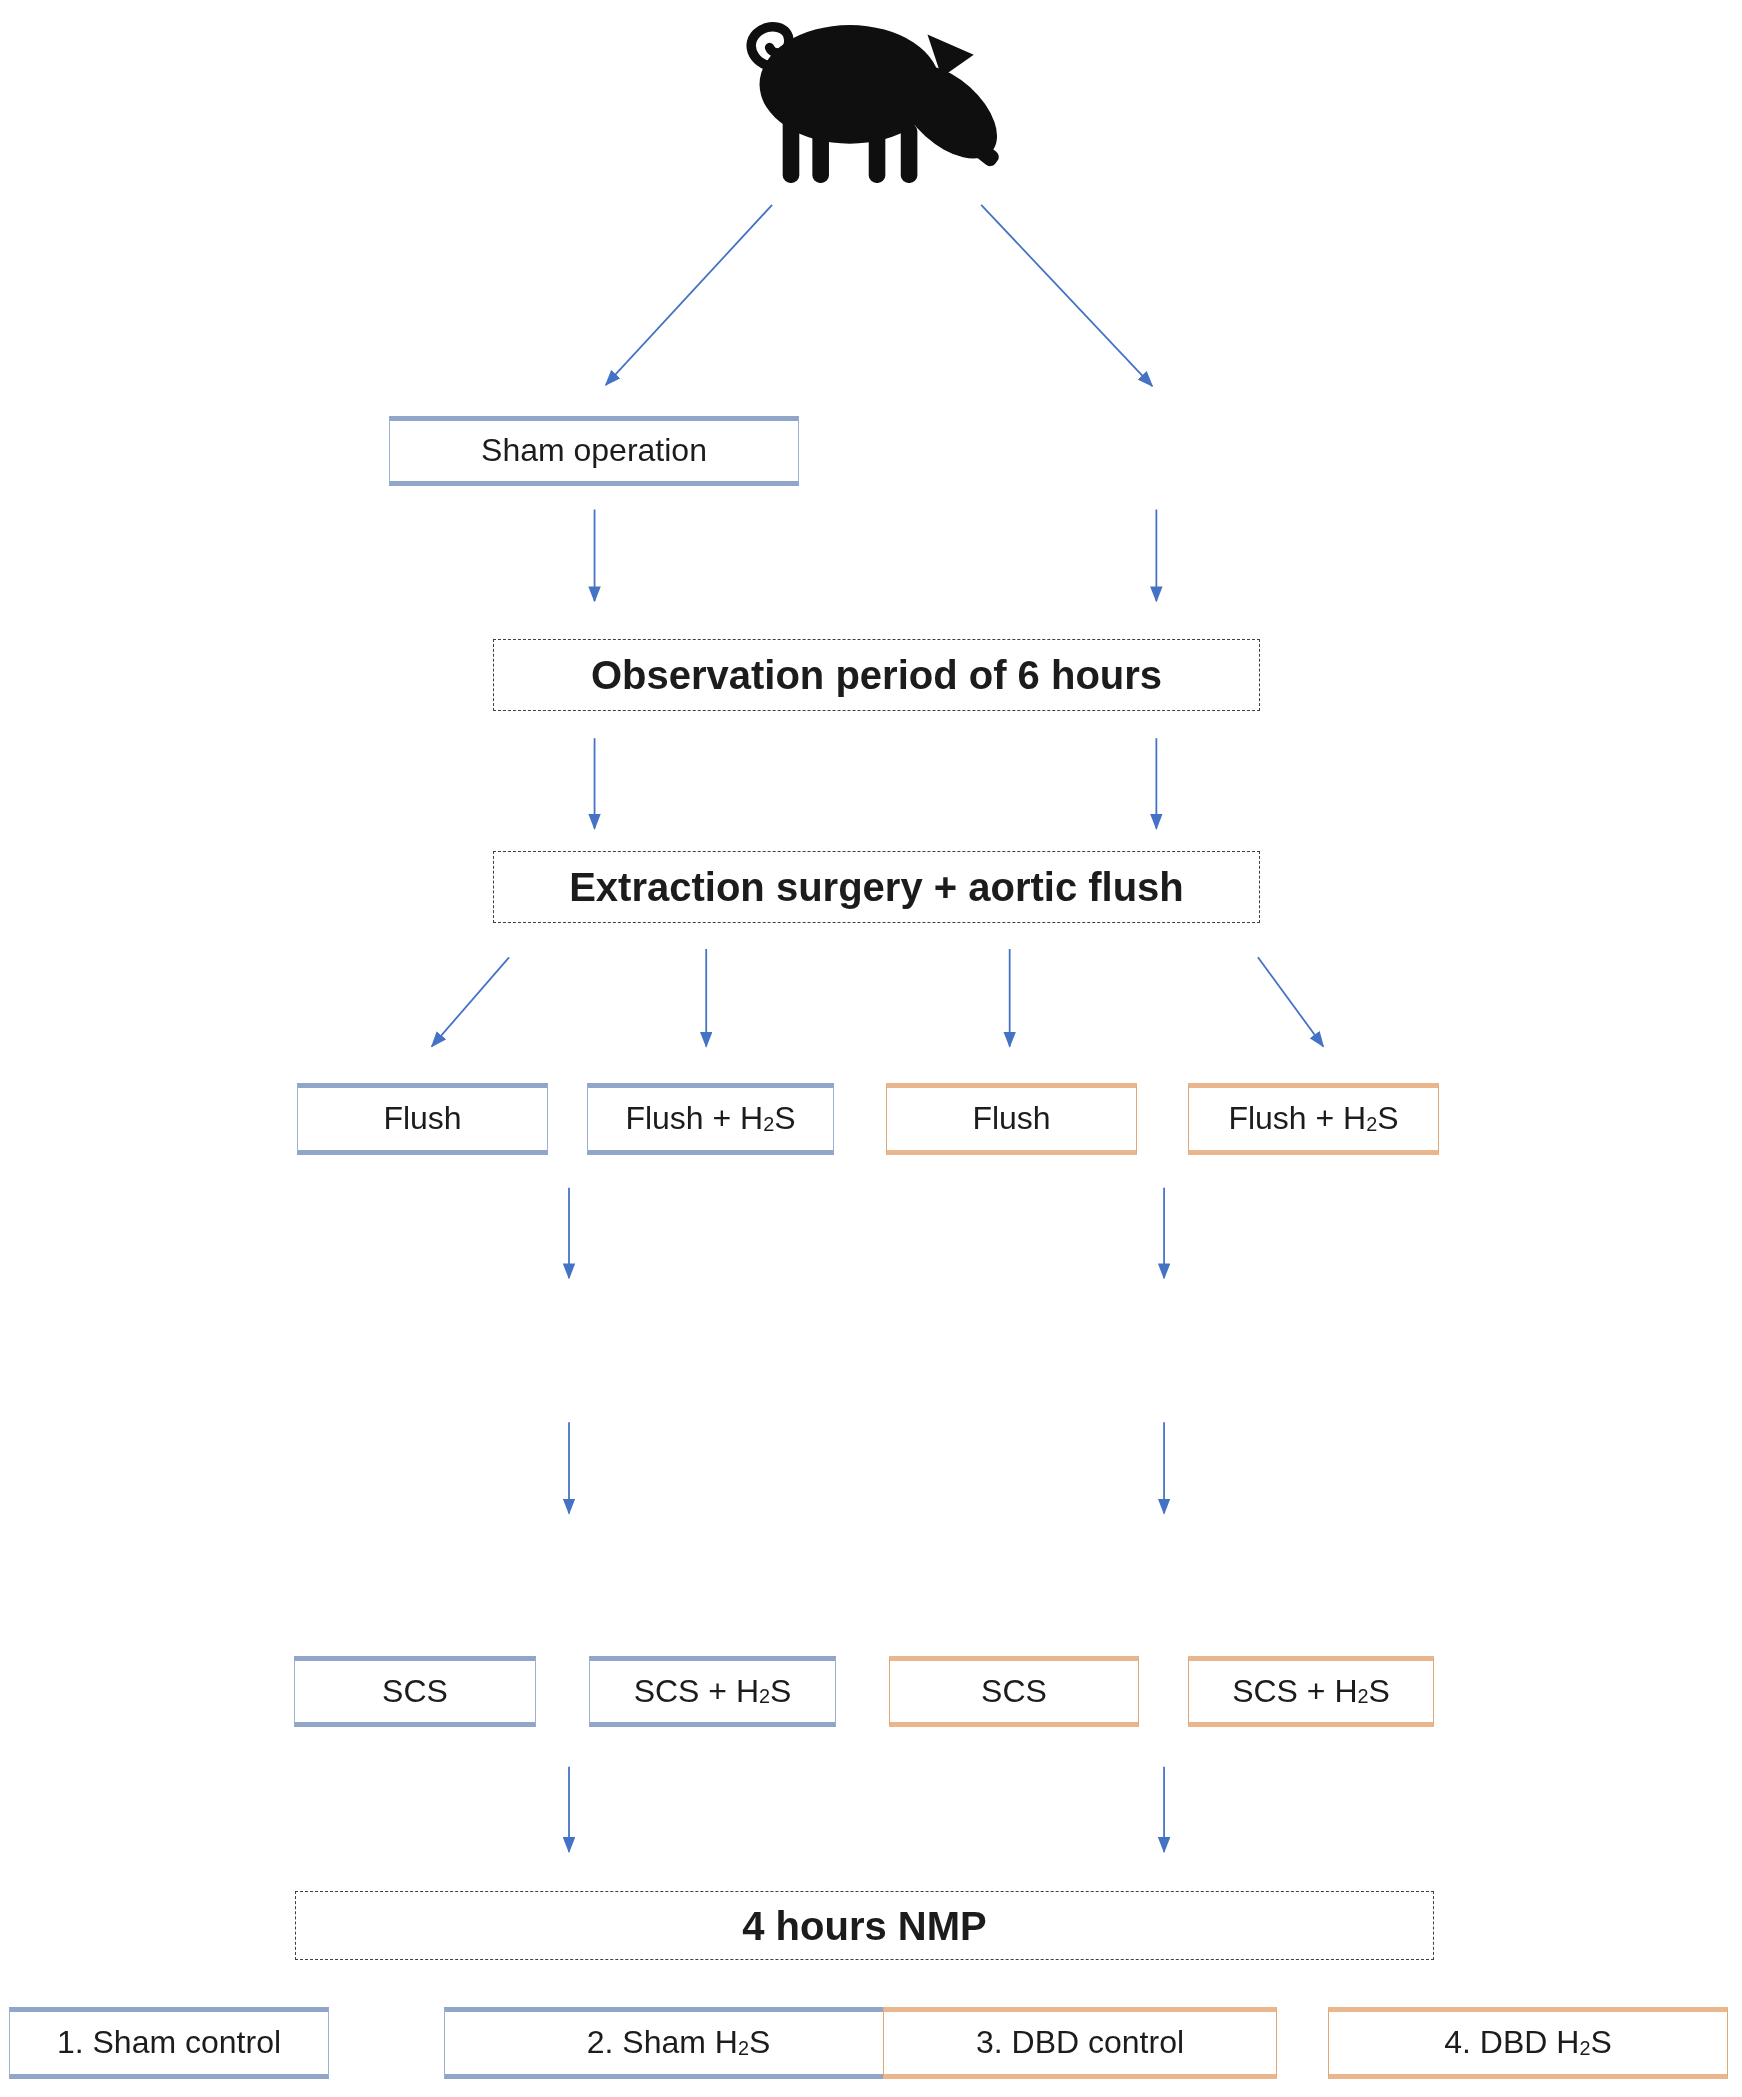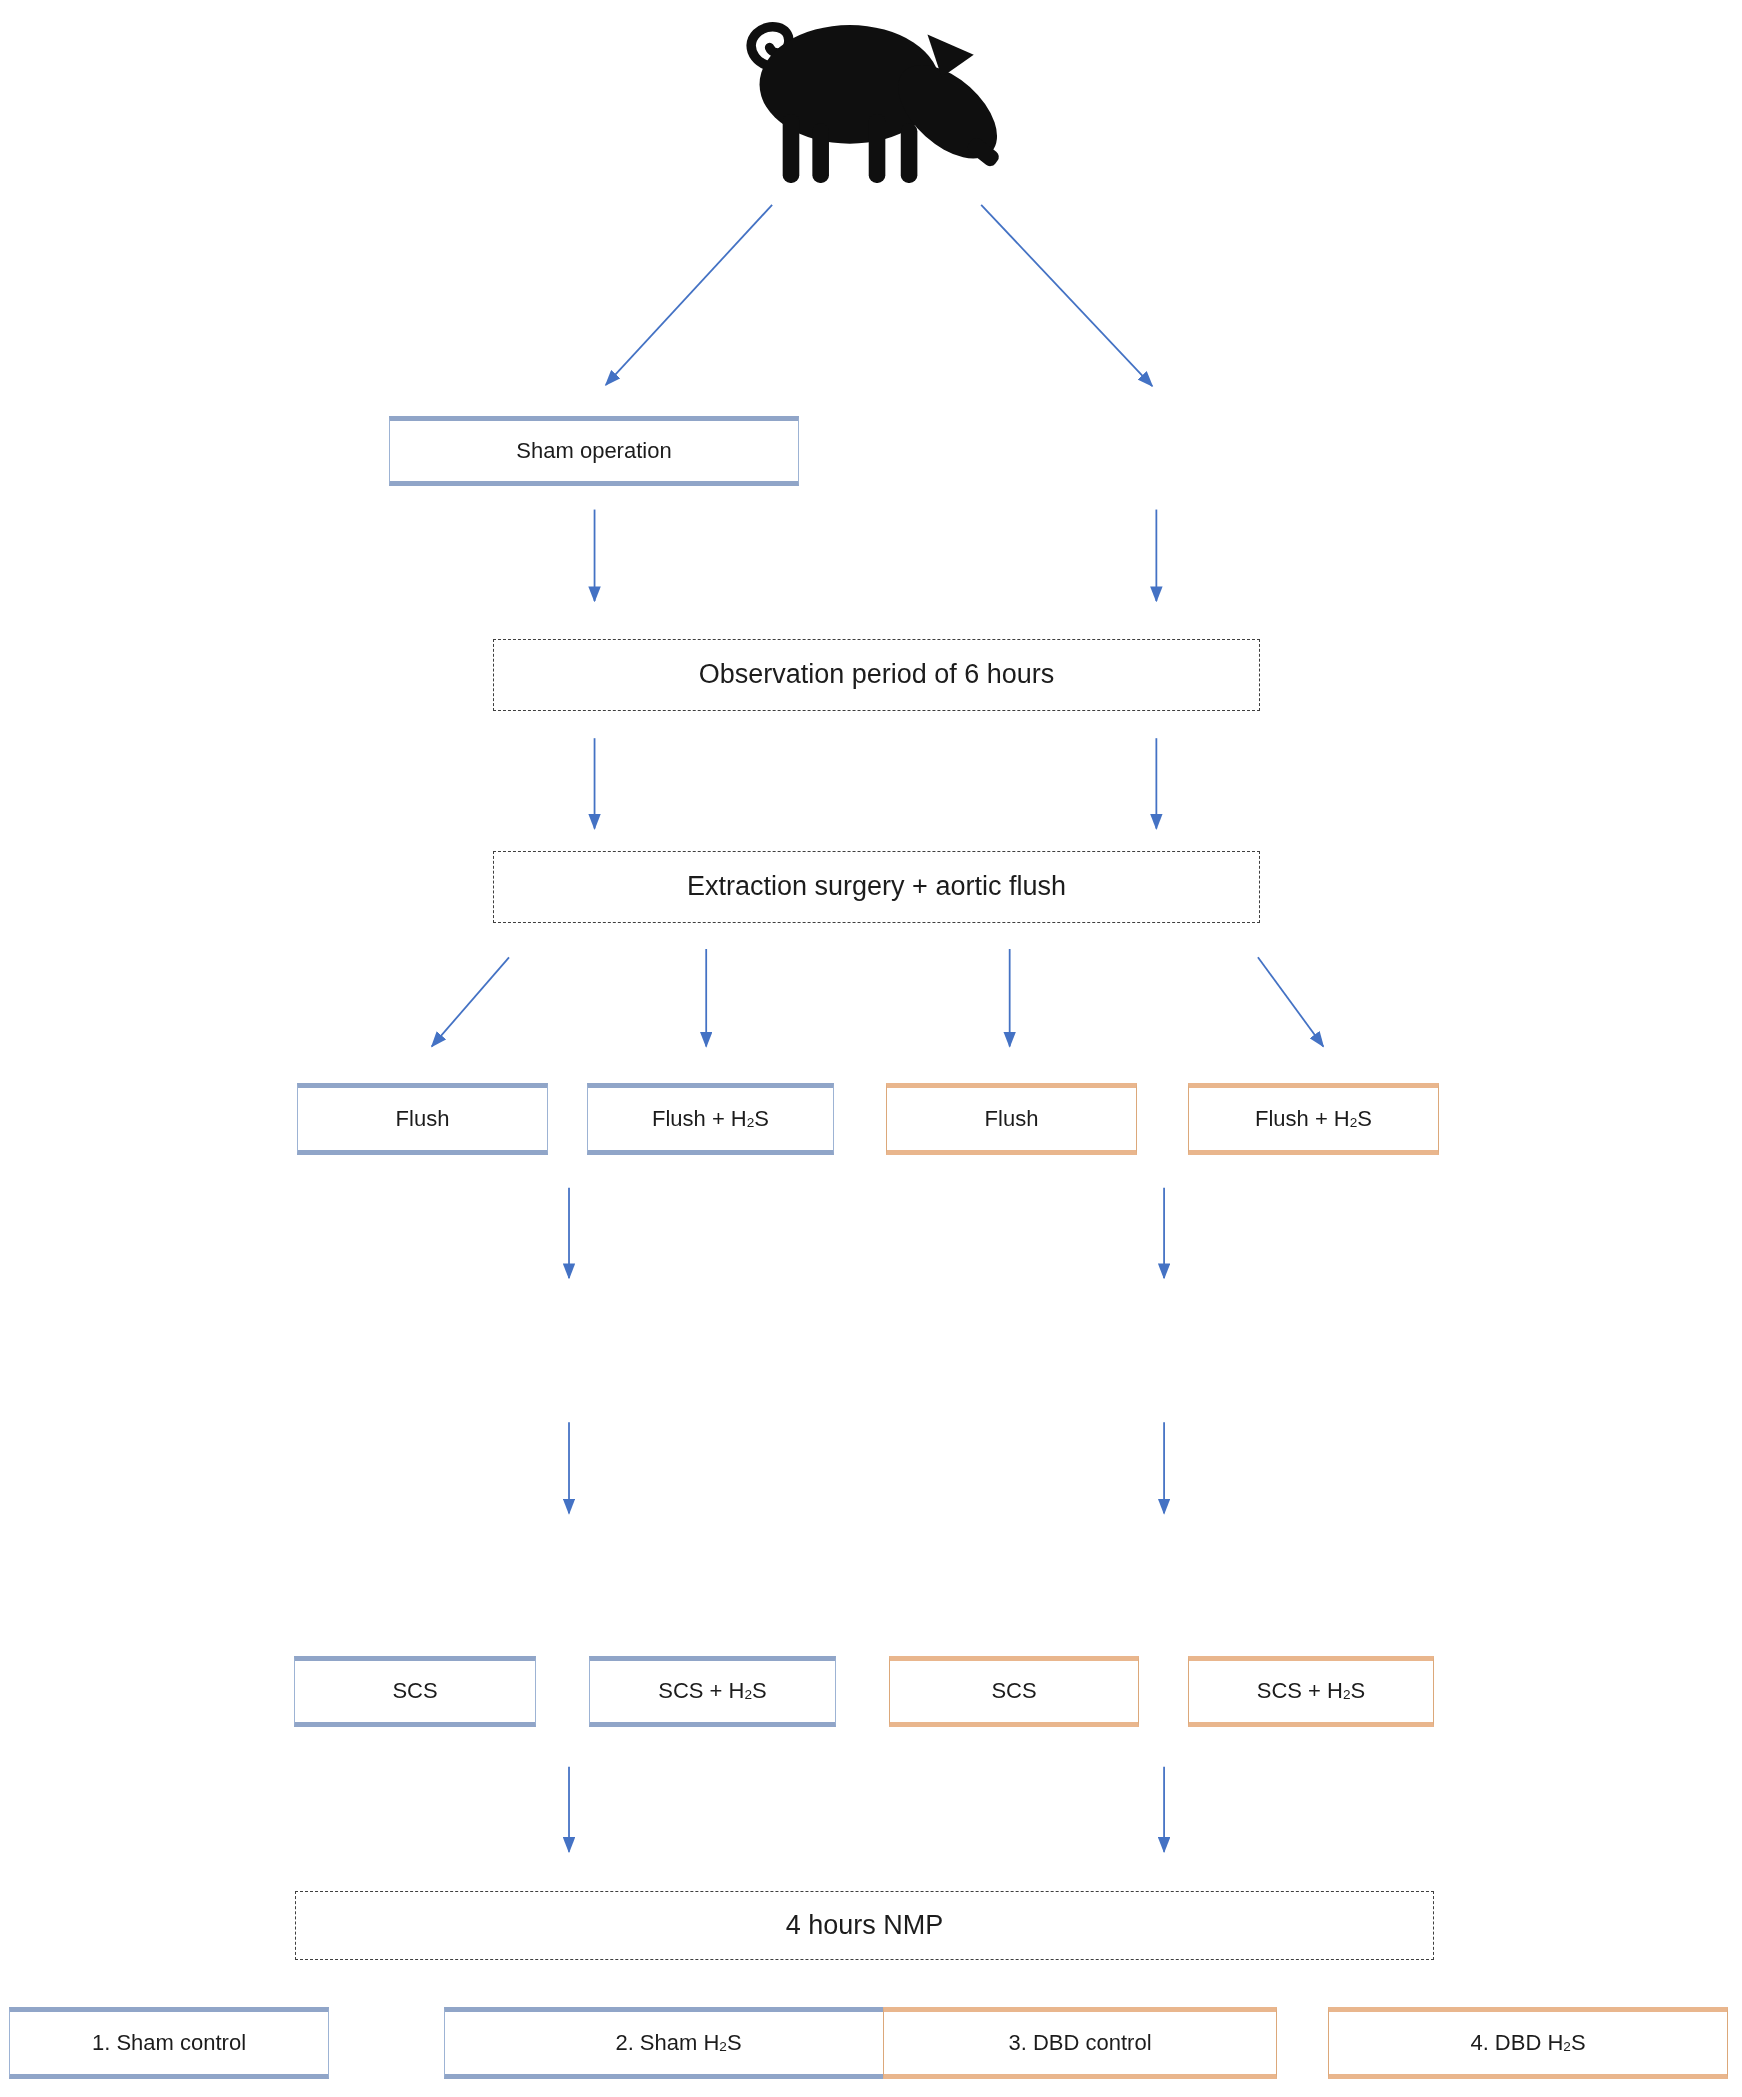--- a/index.html
+++ b/index.html
@@ -2,25 +2,25 @@
 <html style="font-size:9.5px"><head>
 <meta charset="utf-8">
 <style>
   html,body { margin:0; padding:0; background:#ffffff; }
   body { font-family:"Liberation Sans","DejaVu Sans",sans-serif; }
   #canvas { position:relative; width:1742px; height:2097px; background:#ffffff; overflow:hidden; }
 
   .box {
     position:absolute; box-sizing:border-box; background:#ffffff;
     display:flex; align-items:center; justify-content:center;
-    font-size:22px; color:#1c1c1c; white-space:nowrap; line-height:1.1;
+    font-size:32px; color:#1c1c1c; white-space:nowrap; line-height:1.1;
   }
   .solid.sham  { border:1.8px solid #9db3d4; border-top:5.3px solid #90a5c8; border-bottom:5.3px solid #90a5c8; }
   .solid.dbd   { border:1.8px solid #dca87a; border-top:5.3px solid #e9b68d; border-bottom:5.3px solid #e9b68d; }
-  .dashed      { border:1.8px dashed #3f3f3f; font-size:27px; }
+  .dashed      { border:1.8px dashed #3f3f3f; font-size:40px;font-weight:bold; }
 
   sub.chem { font-size:0.62em; position:relative; top:0.28em; line-height:1; }
 
   #arrow-layer { position:absolute; left:0; top:0; width:1742px; height:2097px; pointer-events:none; }
   #pig { position:absolute; left:734px; top:12px; width:273px; height:178px; }
 </style>
 </head>
 <body>
 
 <div id="canvas">

